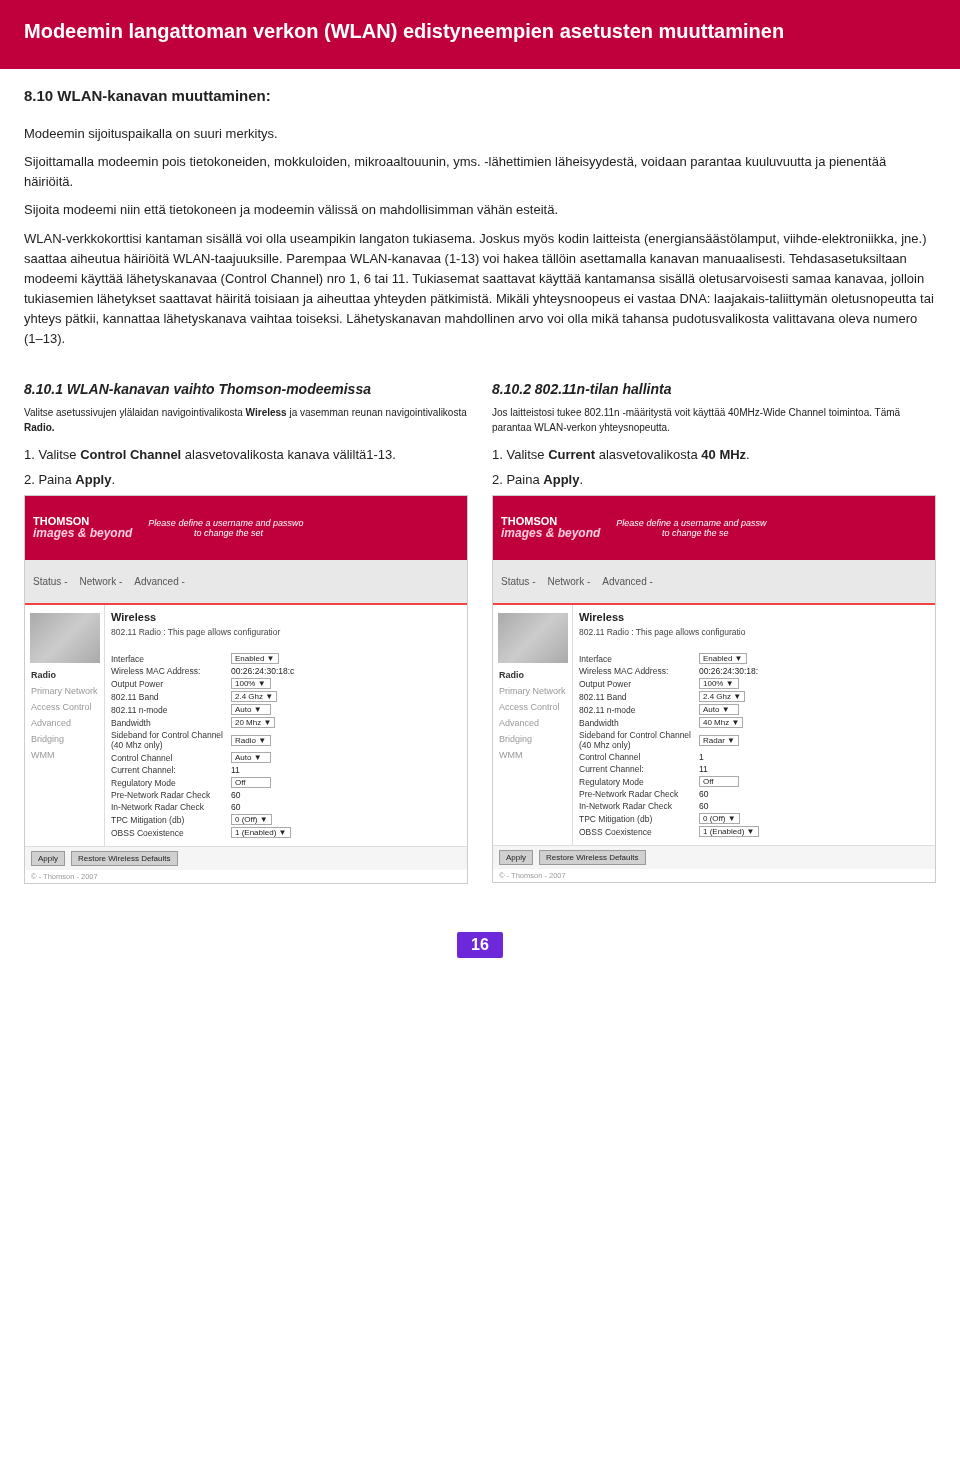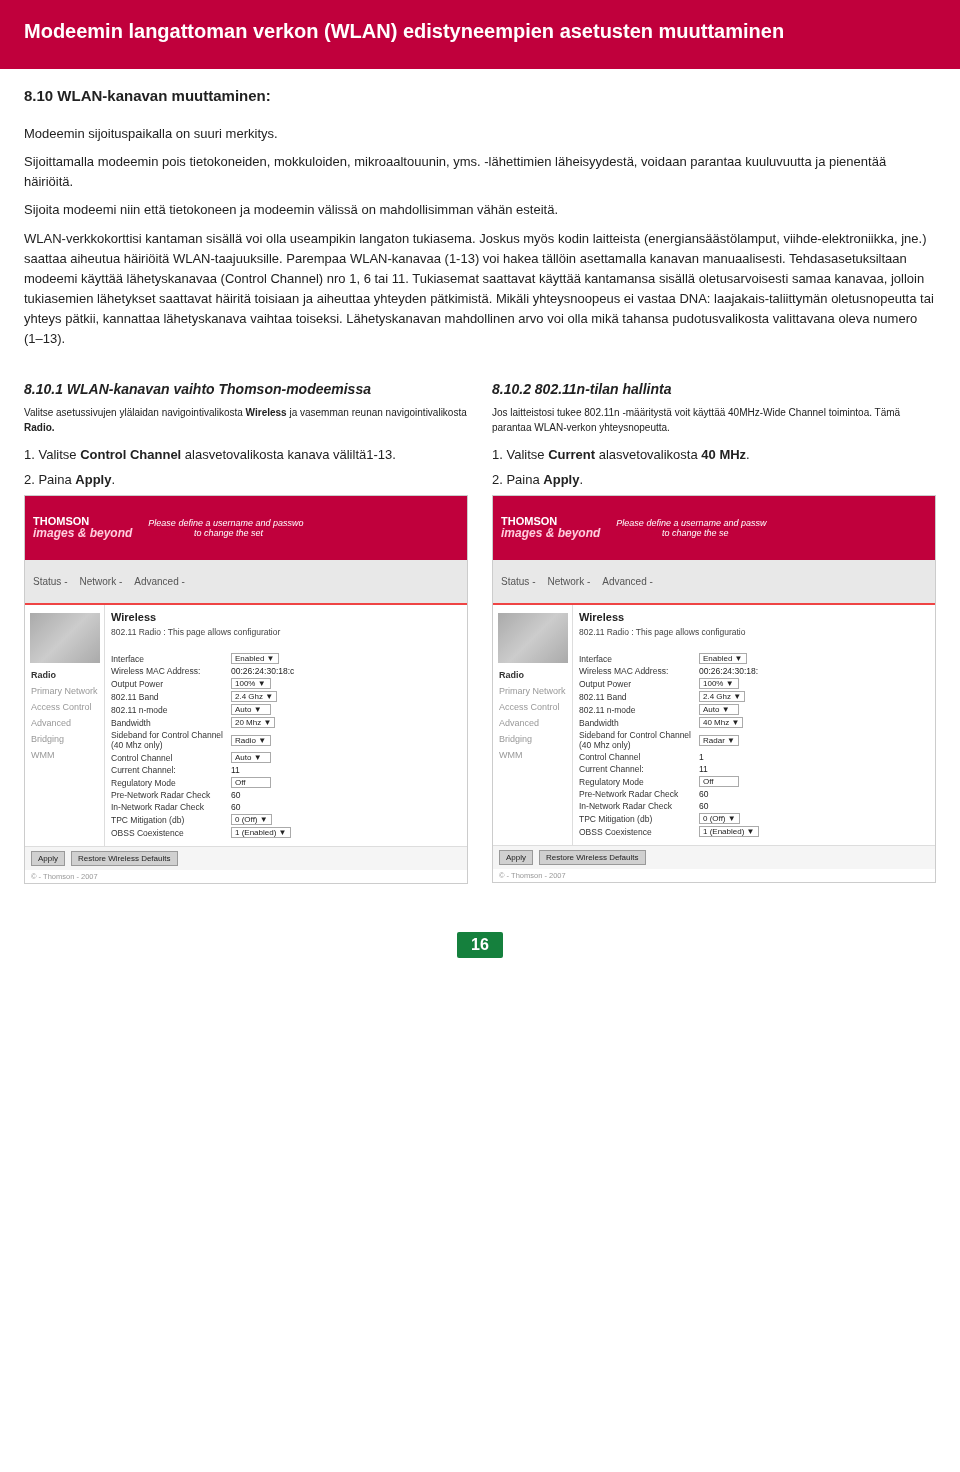--- a/index.html
+++ b/index.html
@@ -232,21 +232,21 @@
     }
 
     
     .page-footer {
       text-align: center;
       margin-top: 32px;
       padding: 16px;
     }
     .page-number {
       display: inline-block;
-      background: #15803d;
+      background: #6d28d9;
       color: #fff;
       font-size: 16px;
       font-weight: bold;
       padding: 4px 14px;
       border-radius: 2px;
     }
   </style>
 </head>
 <body>
 

